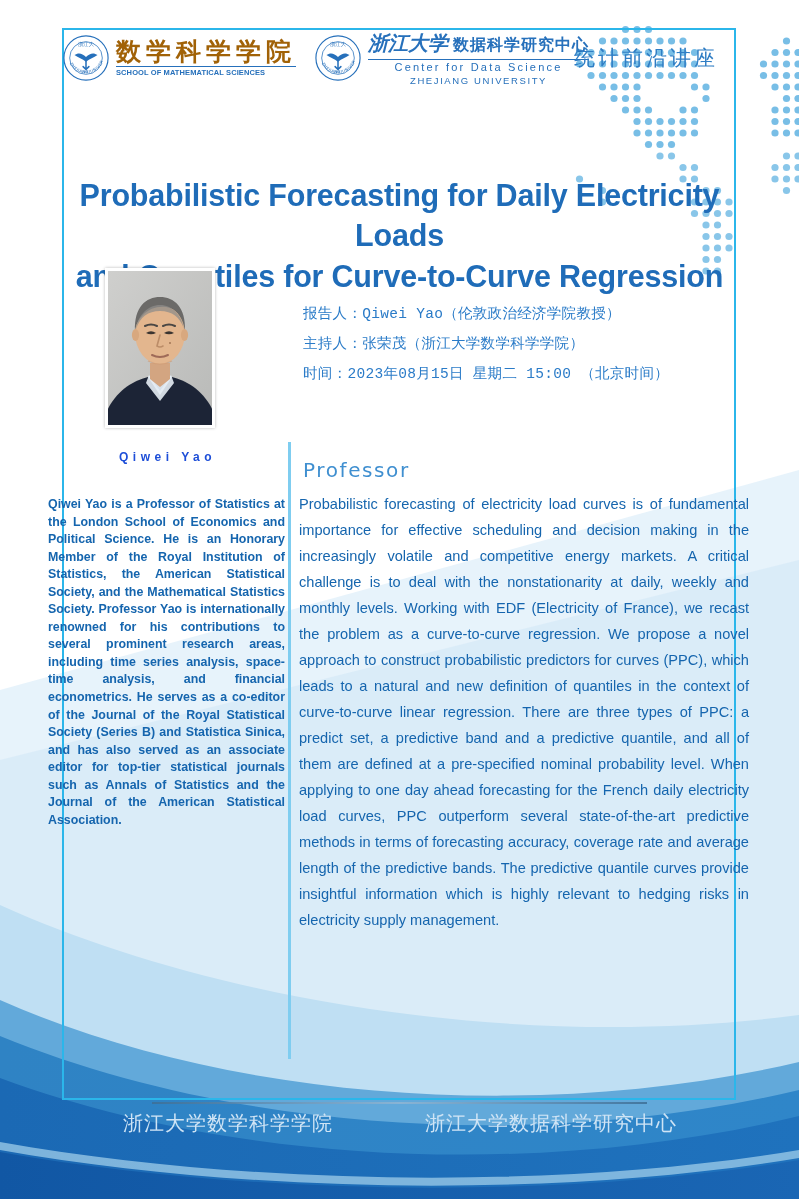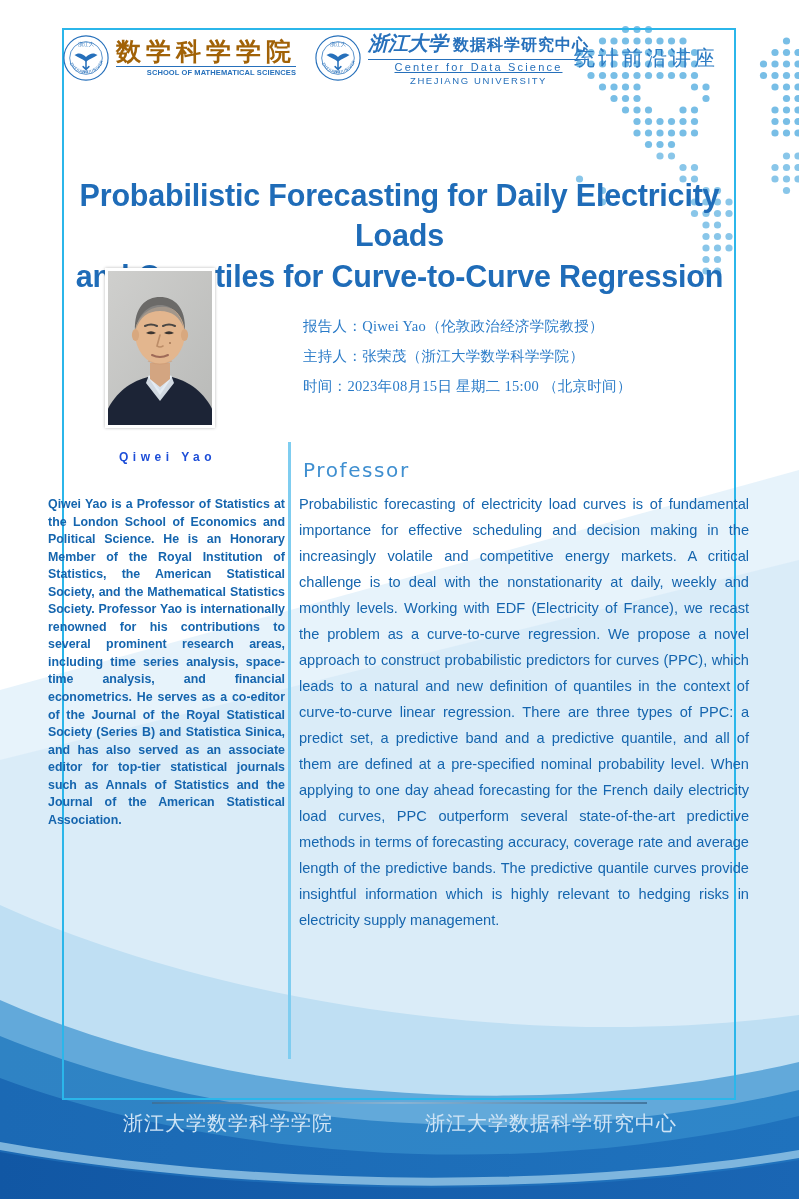--- a/index.html
+++ b/index.html
@@ -29,38 +29,38 @@
   .logo-block{display:flex;align-items:center;}
 
   .logo1-text{margin-left:6px;}
   .logo1-cn{
     font-size:25px;font-weight:700;color:#a16207;letter-spacing:5px;
     line-height:1.05;font-family:Liberation Serif, serif;
   }
   .logo1-en{
     font-size:7.5px;font-weight:700;color:#2670bb;letter-spacing:0.1px;
     border-top:1.4px solid #2670bb;padding-top:1px;margin-top:1px;
-    text-align:right;
+    text-align:left;
   }
 
   .logo2{margin-left:18px;display:flex;align-items:center;}
   .logo2-text{margin-left:6px;}
   .logo2-top{display:flex;align-items:baseline;}
   .logo2-cn-script{
     font-size:20px;font-weight:700;color:#2670bb;font-style:italic;
     font-family:"DejaVu Serif",serif;letter-spacing:0px;
   }
   .logo2-cn{
     font-size:16px;font-weight:700;color:#2670bb;letter-spacing:1px;
     margin-left:5px;font-family:"DejaVu Sans",sans-serif;
   }
   .logo2-rule{border-top:1.4px solid #2670bb;margin-top:2px;}
   .logo2-en1{
     font-size:11px;color:#2670bb;letter-spacing:2.2px;text-align:center;
-    line-height:1.25;margin-top:1px;text-decoration:underline;
+    line-height:1.25;margin-top:1px;
   }
   .logo2-en2{
     font-size:9.5px;color:#2670bb;letter-spacing:1.6px;text-align:center;
     line-height:1.2;
   }
 
   .series-label{
     position:absolute;left:574px;top:44px;
     font-size:21px;color:#2f7dc4;letter-spacing:3px;font-weight:400;
     font-family:"DejaVu Sans",sans-serif;
@@ -96,23 +96,23 @@
   }
 
   
   .divider{
     position:absolute;left:288px;top:442px;width:3px;height:617px;
     background:#7fcdf0;
   }
 
   
   .info{
-    position:absolute;left:303px;top:312px;width:455px;
+    position:absolute;left:303px;top:300px;width:455px;
     color:#2a7bc8;font-size:14.5px;line-height:2.06;
-    font-family:Liberation Serif, serif;letter-spacing:0.3px;
+    font-family:Liberation Mono, monospace;letter-spacing:0.3px;
   }
   .info .row{display:block;white-space:nowrap;}
 
   
   .abstract-head{
     position:absolute;left:303px;top:458px;
     color:#3f8fd0;font-size:20px;letter-spacing:1.6px;font-weight:400;
     font-family:"DejaVu Sans",sans-serif;
   }
   .abstract-body{

